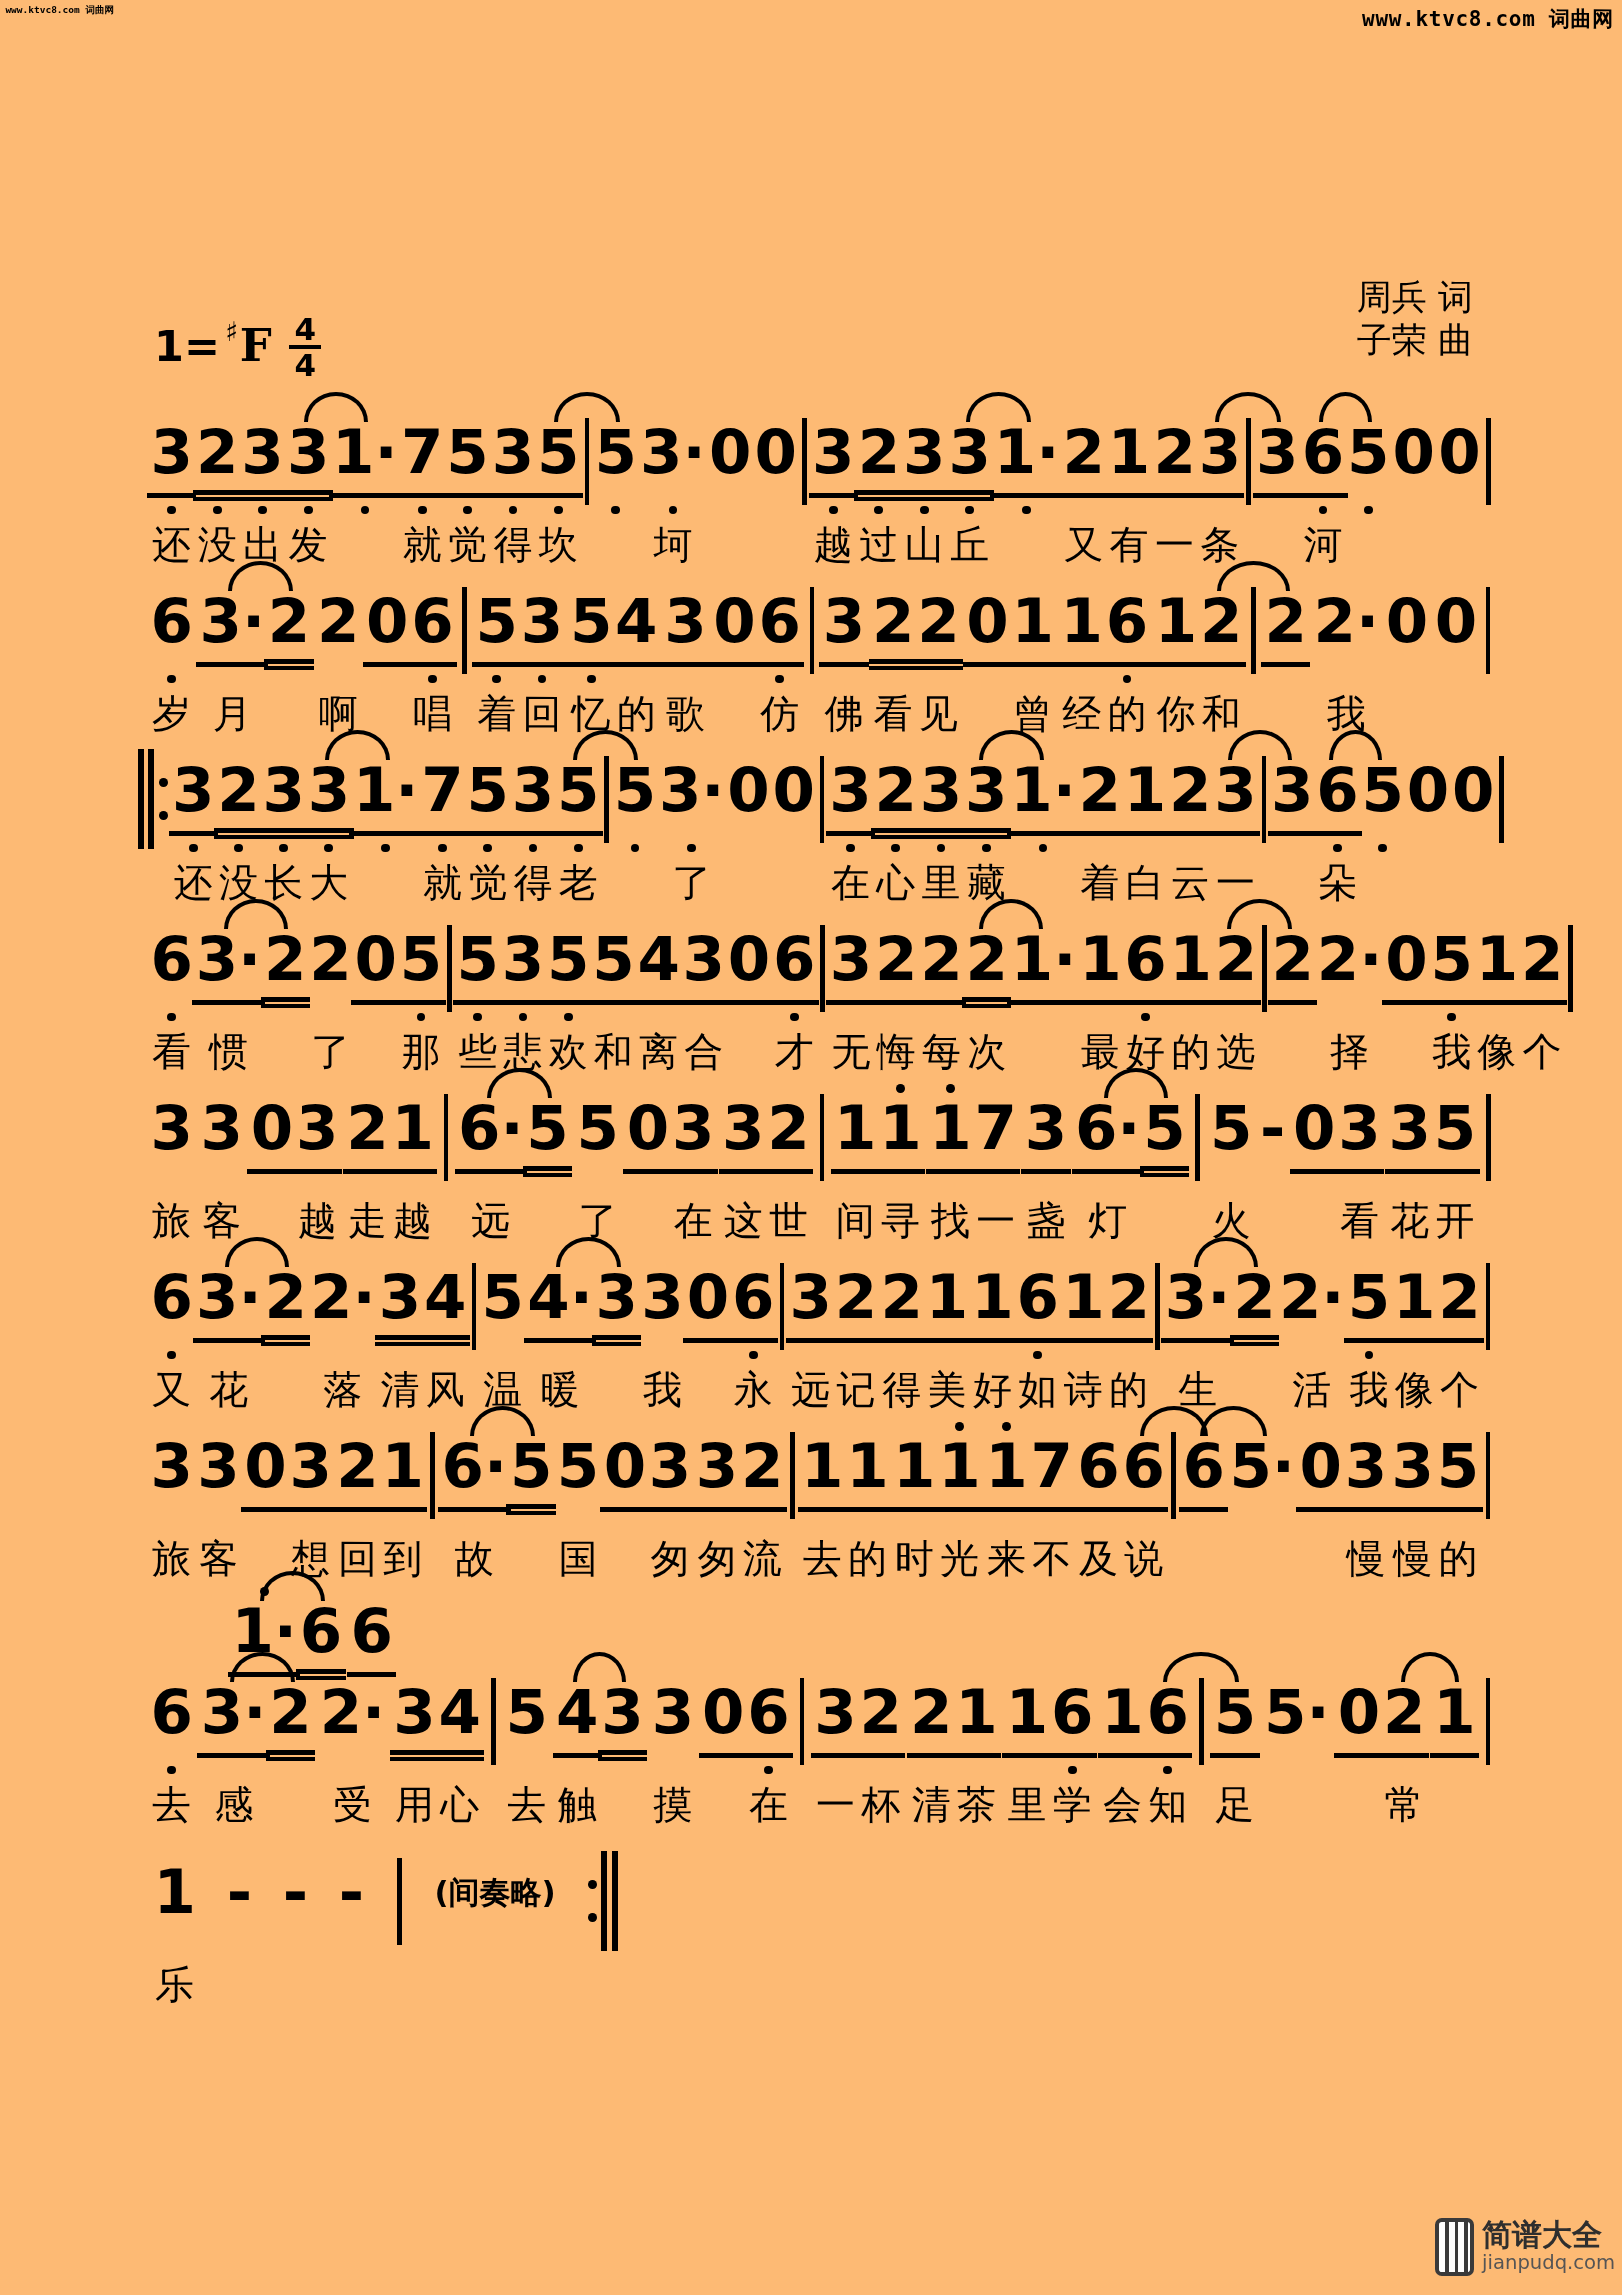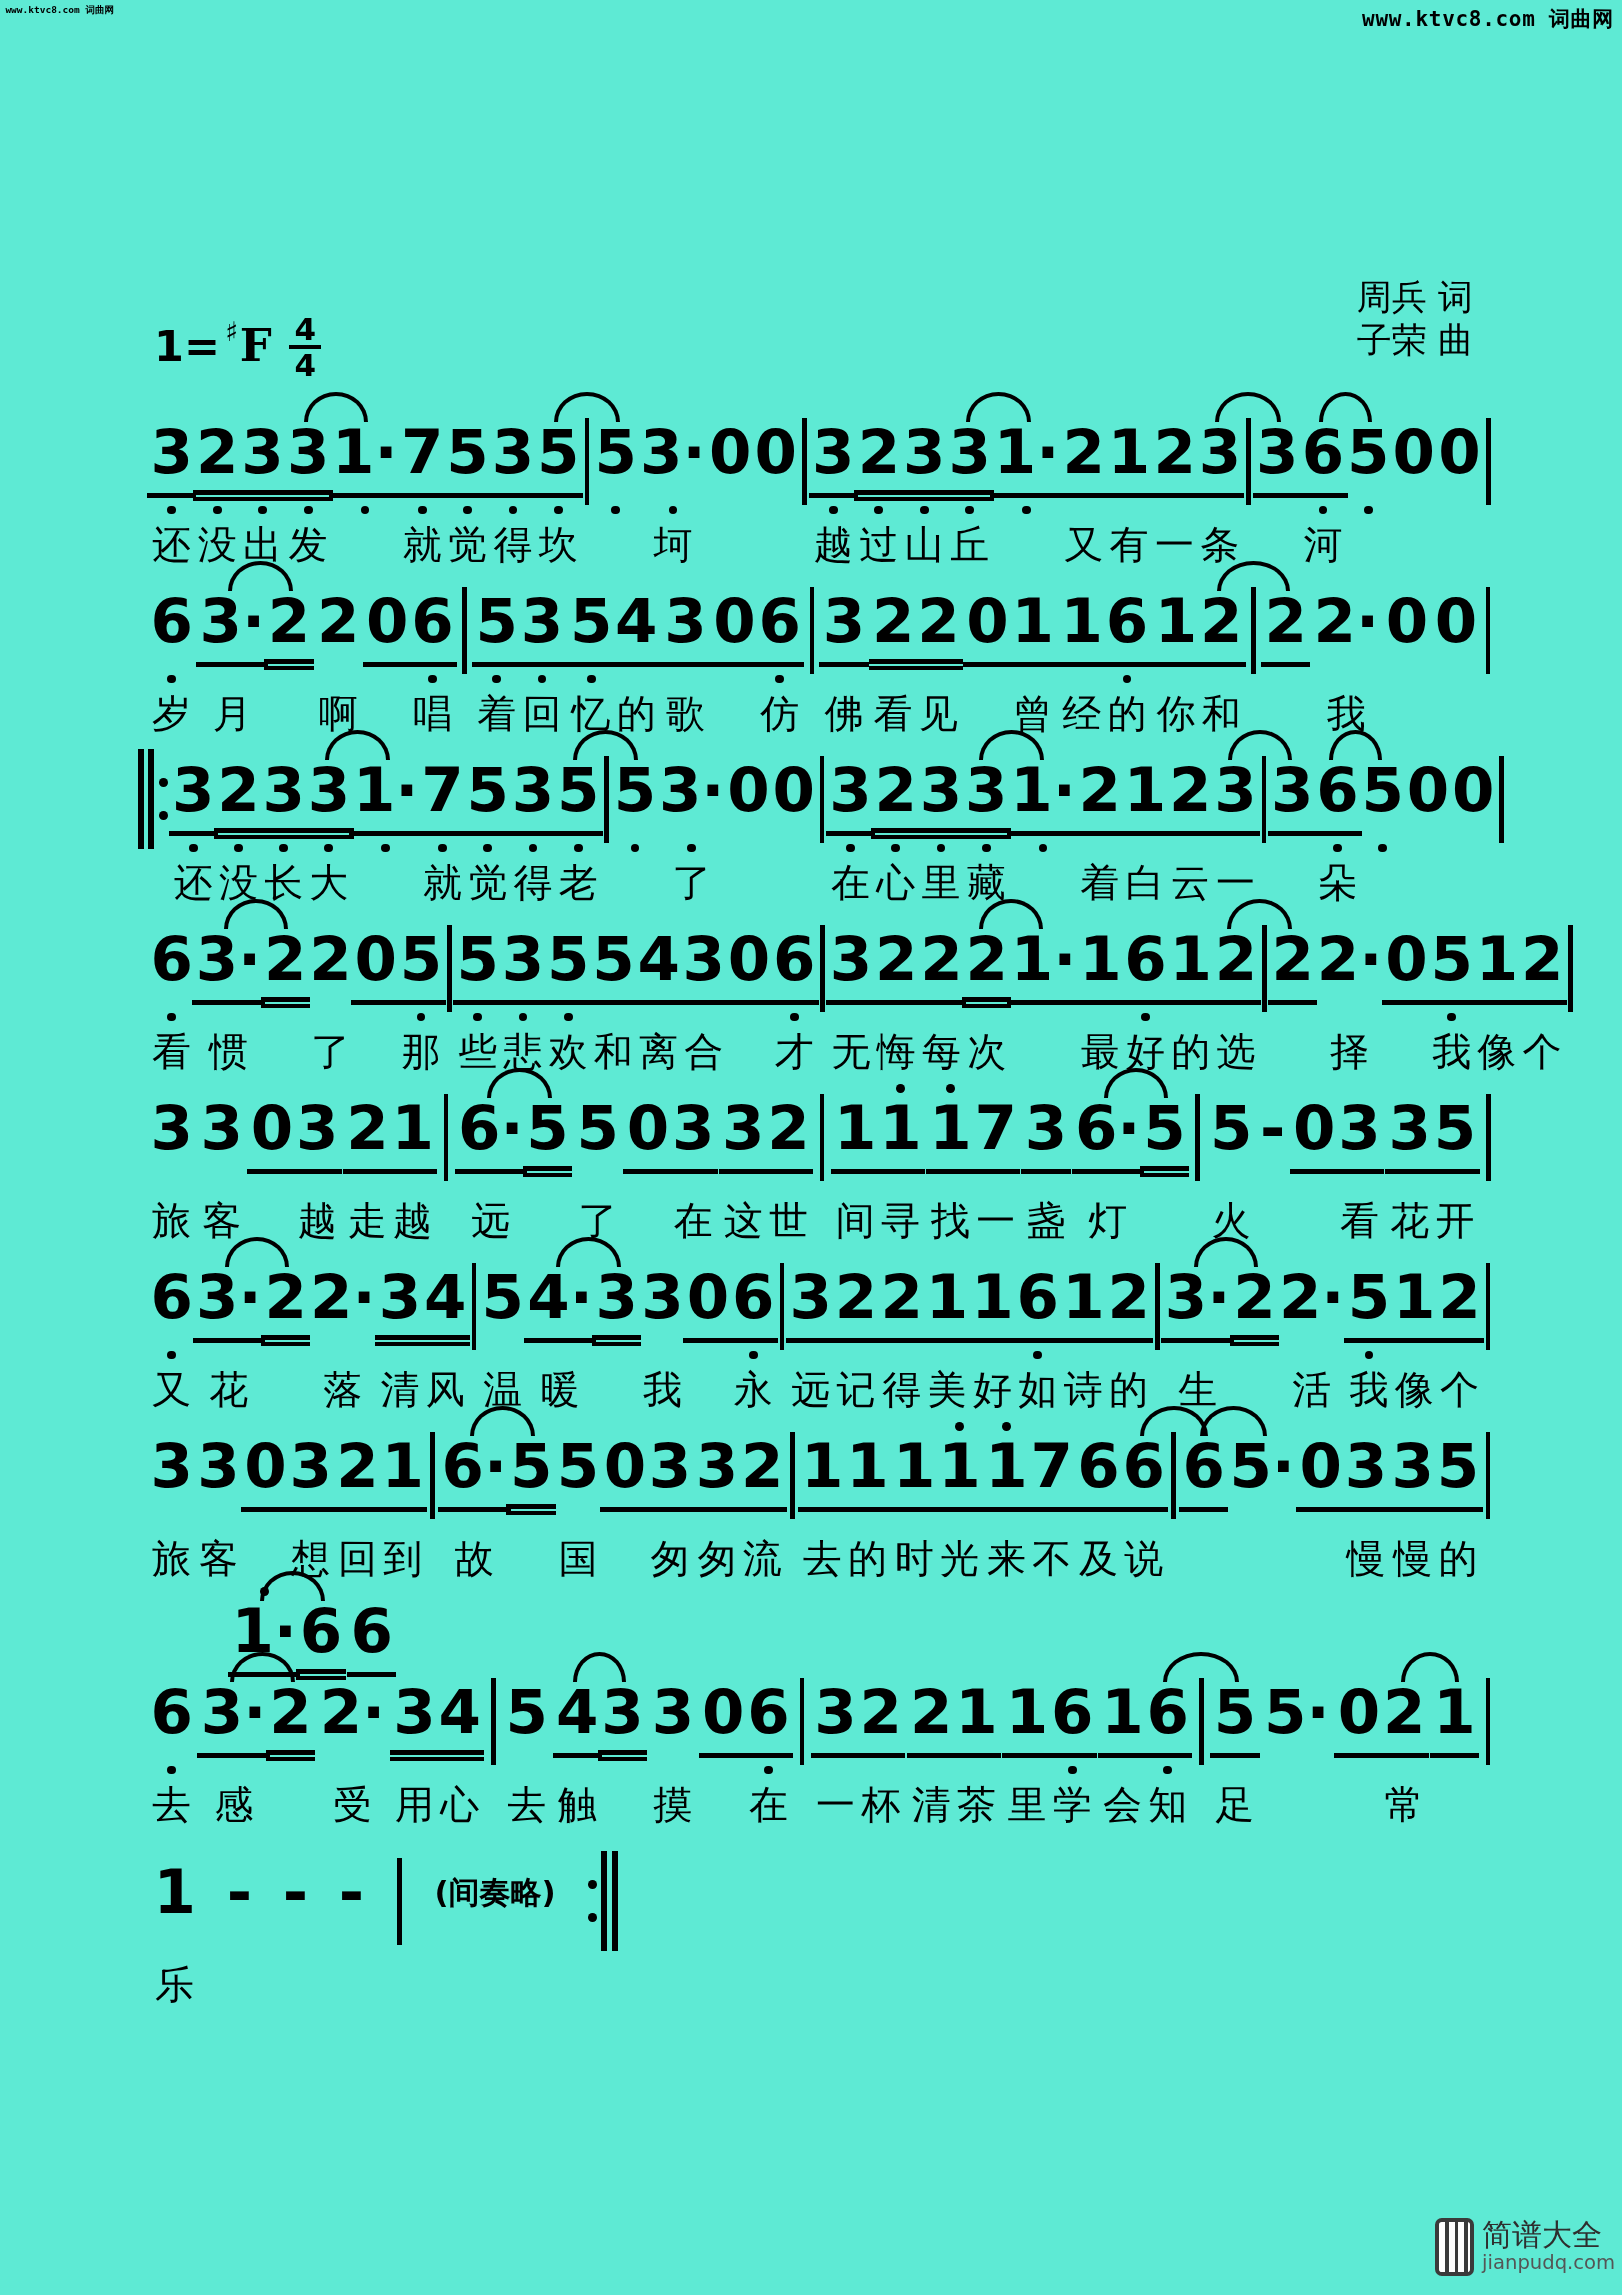--- a/index.html
+++ b/index.html
@@ -1,18 +1,18 @@
 <!DOCTYPE html>
 <html style="font-size:10.8px"><head>
 <meta charset="utf-8">
 <style>
   * { margin:0; padding:0; box-sizing:border-box; }
   html,body { background:#fff; }
   .page {
-    position:relative; width:1622px; height:2295px; background:#5eead4;
+    position:relative; width:1622px; height:2295px; background:#fdba74;
     color:#000; font-family:"DejaVu Sans", sans-serif; overflow:hidden;
   }
   .wm-tl {
     position:absolute; top:4px; left:5.4px;
     font-family:"DejaVu Sans Mono", monospace; font-weight:bold; font-size:9.5px;
   }
   .wm-tr {
     position:absolute; top:5.4px; right:8px;
     font-family:"DejaVu Sans Mono", monospace; font-weight:bold; font-size:21px; letter-spacing:0.7px;
   }
@@ -52,21 +52,21 @@
   .arc {
     position:absolute; top:-6.8px; height:30px;
     border:4px solid #000; border-bottom:none;
     border-radius:50% 50% 0 0 / 100% 100% 0 0;
   }
   .footer { position:absolute; top:2218px; right:6.8px; display:flex; align-items:center; gap:8px; }
   .piano-icon {
     width:39px; height:58px; border:4px solid #3a3a3a; border-radius:6.8px;
     background:repeating-linear-gradient(90deg,#fff 0 6px,#3a3a3a 6px 9.5px);
   }
-  .fname { font-family:"DejaVu Serif", serif; font-weight:normal; font-size:30px; color:#2e2e2e; line-height:32px; }
+  .fname { font-family:"DejaVu Serif", serif; font-weight:bold; font-size:30px; color:#2e2e2e; line-height:32px; }
   .furl  { font-size:19.6px; color:#555; line-height:24px; }
 </style>
 </head>
 <body>
 
 <div class="page">
   <div class="wm-tl">www.ktvc8.com 词曲网</div>
   <div class="wm-tr">www.ktvc8.com 词曲网</div>
 
 

